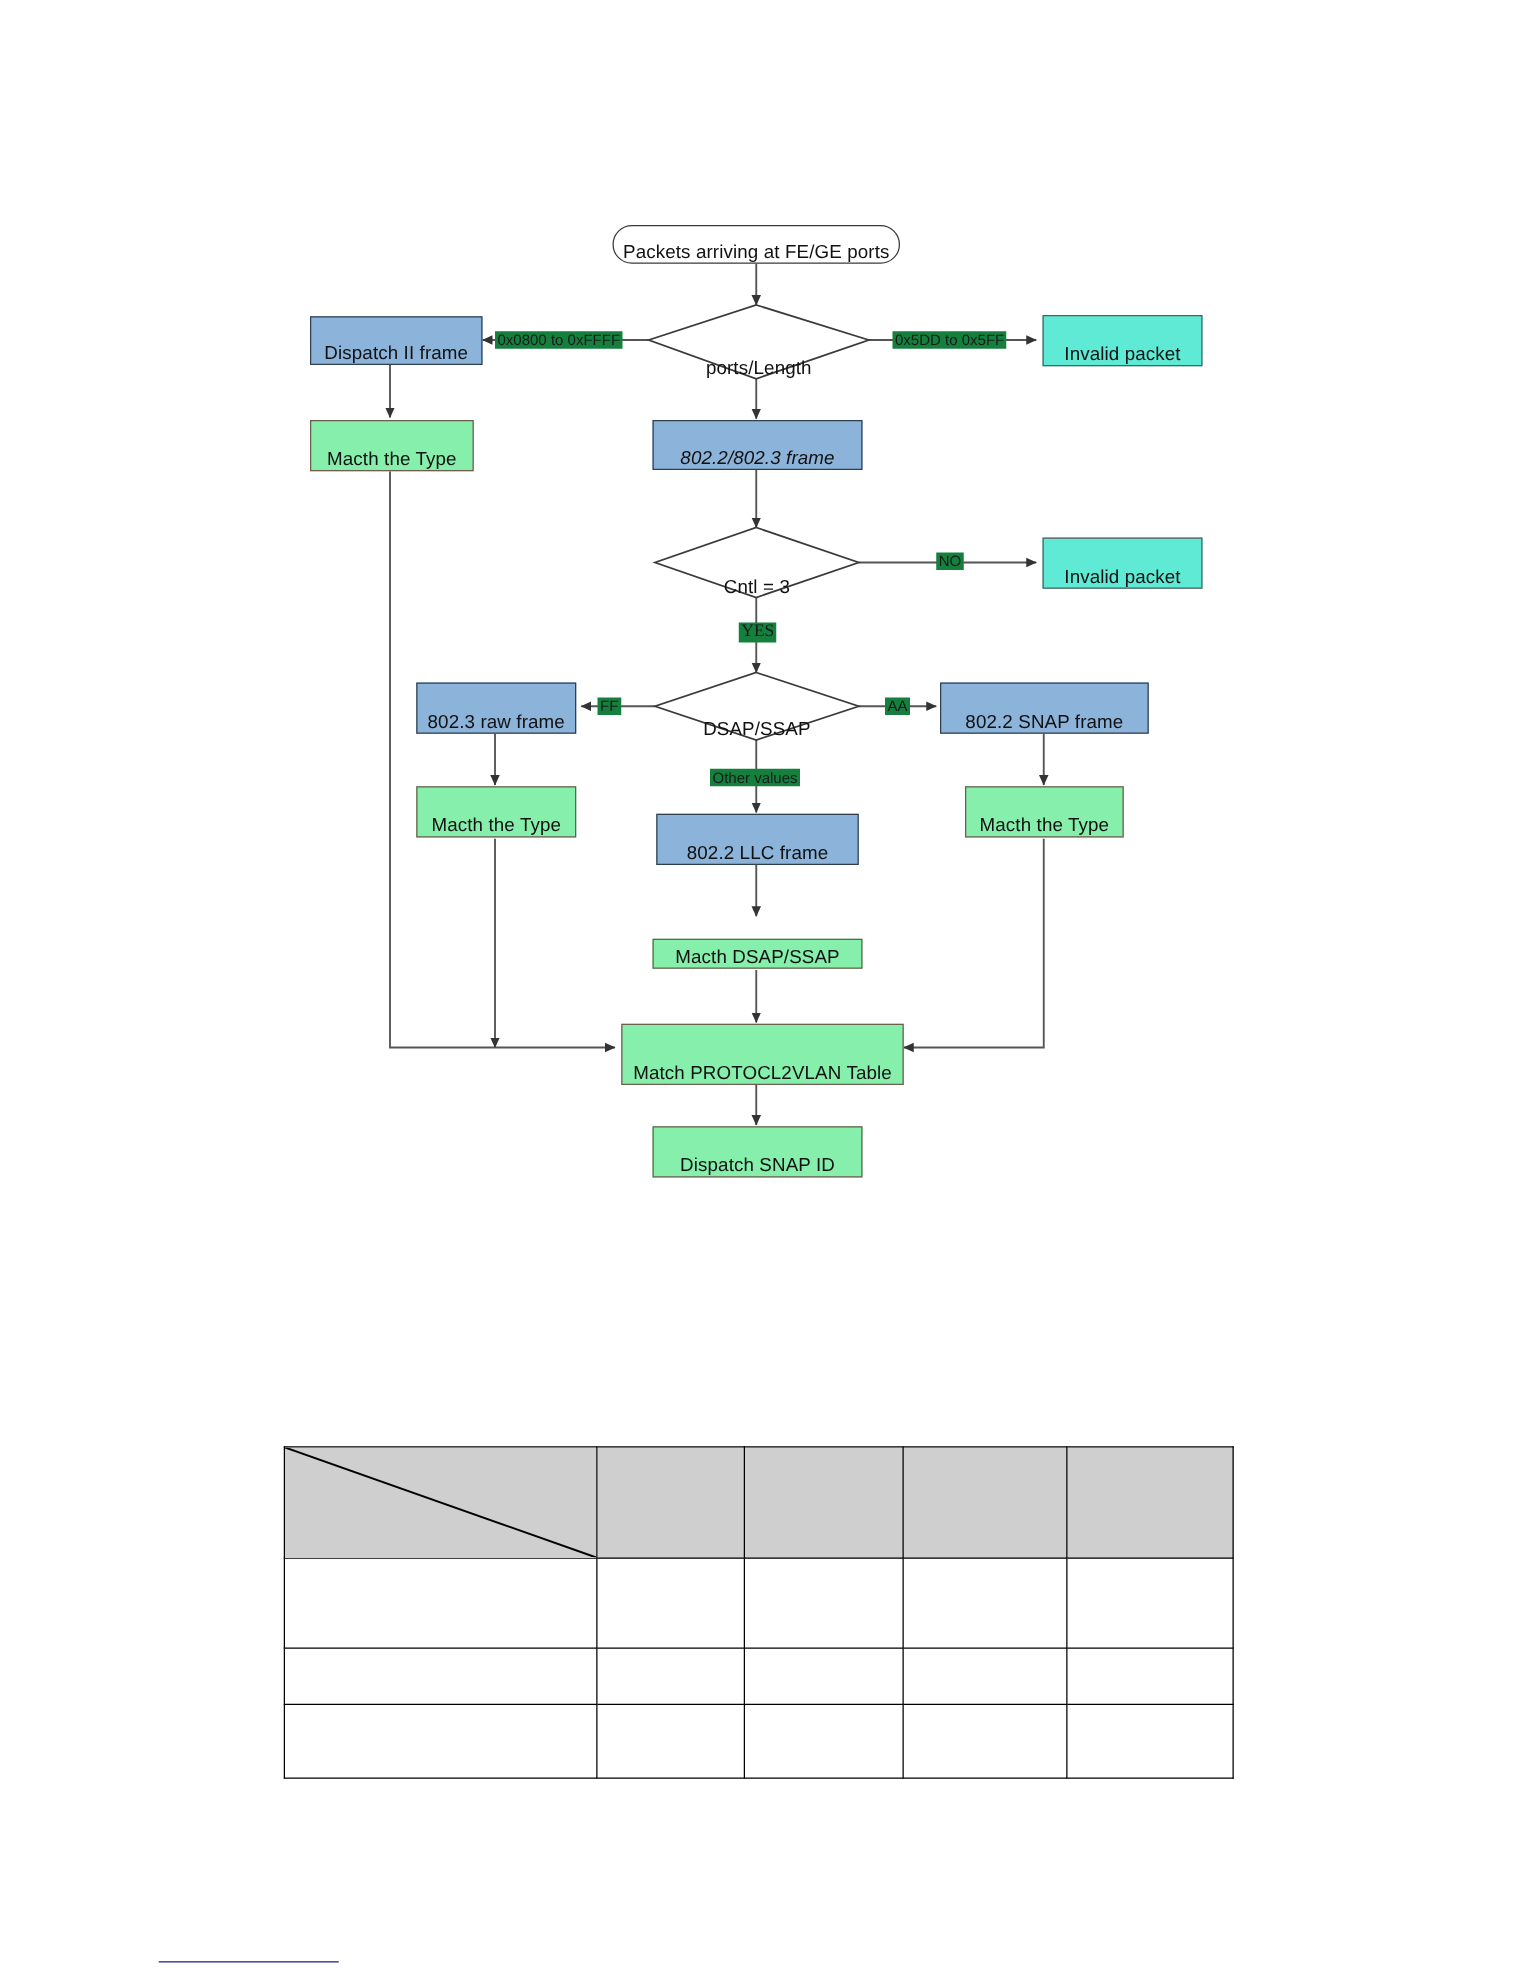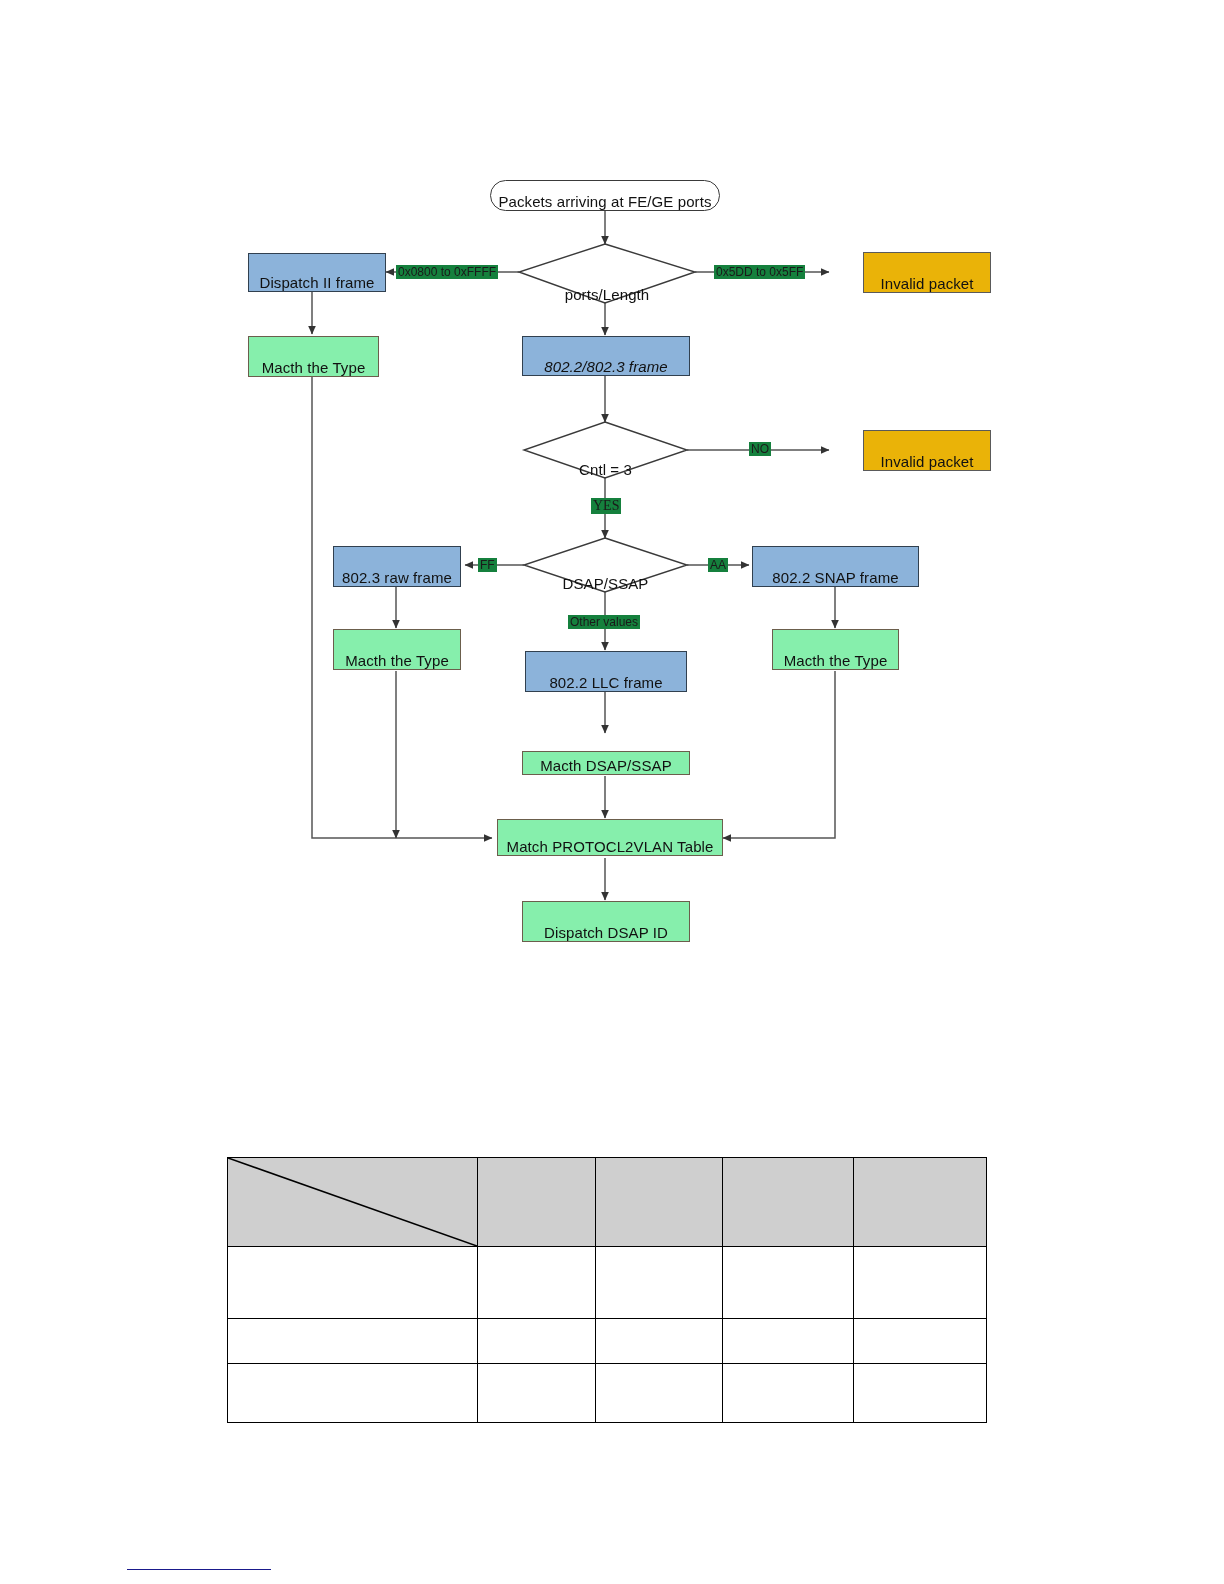--- a/index.html
+++ b/index.html
@@ -50,23 +50,22 @@
 
   .node-blue {
     background: #8cb3da;
     border: 1.4px solid #31404f;
   }
   .node-tan {
     background: #86efac;
     border: 1.4px solid #6b5e4c;
   }
   .node-white {
-    background: #eab308;
+    background: #5eead4;
     border: 1.4px solid #5a5a5a;
-    margin-left: 29px;
   }
   .node-terminator {
     background: #ffffff;
     border: 1.4px solid #3a3a3a;
     border-radius: 999px;
   }
   .node-diamond {
     background: transparent;
     border: none;
   }
@@ -246,26 +245,26 @@
   </div>
 
   <div class="node node-blue" style="left:525px; top:651px; width:162px; height:41px;">
     <span>802.2 LLC frame</span>
   </div>
 
   <div class="node node-tan" style="left:522px; top:734px; width:168px; height:24px;margin-top:17px;">
     <span>Macth DSAP/SSAP</span>
   </div>
 
-  <div class="node node-tan" style="left:497px; top:819px; width:226px; height:37px;">
+  <div class="node node-tan" style="left:497px; top:819px; width:226px; height:49px;">
     <span>Match PROTOCL2VLAN Table</span>
   </div>
 
   <div class="node node-tan" style="left:522px; top:901px; width:168px; height:41px;">
-    <span>Dispatch DSAP ID</span>
+    <span>Dispatch SNAP ID</span>
   </div>
 
   <div class="edge-label" style="left:396px; top:265px;">0x0800 to 0xFFFF</div>
 
   <div class="edge-label" style="left:714px; top:265px;">0x5DD to 0x5FF</div>
 
   <div class="edge-label" style="left:749px; top:442px;">NO</div>
 
   <div class="edge-label serif" style="left:591px; top:498px;">YES</div>
 

